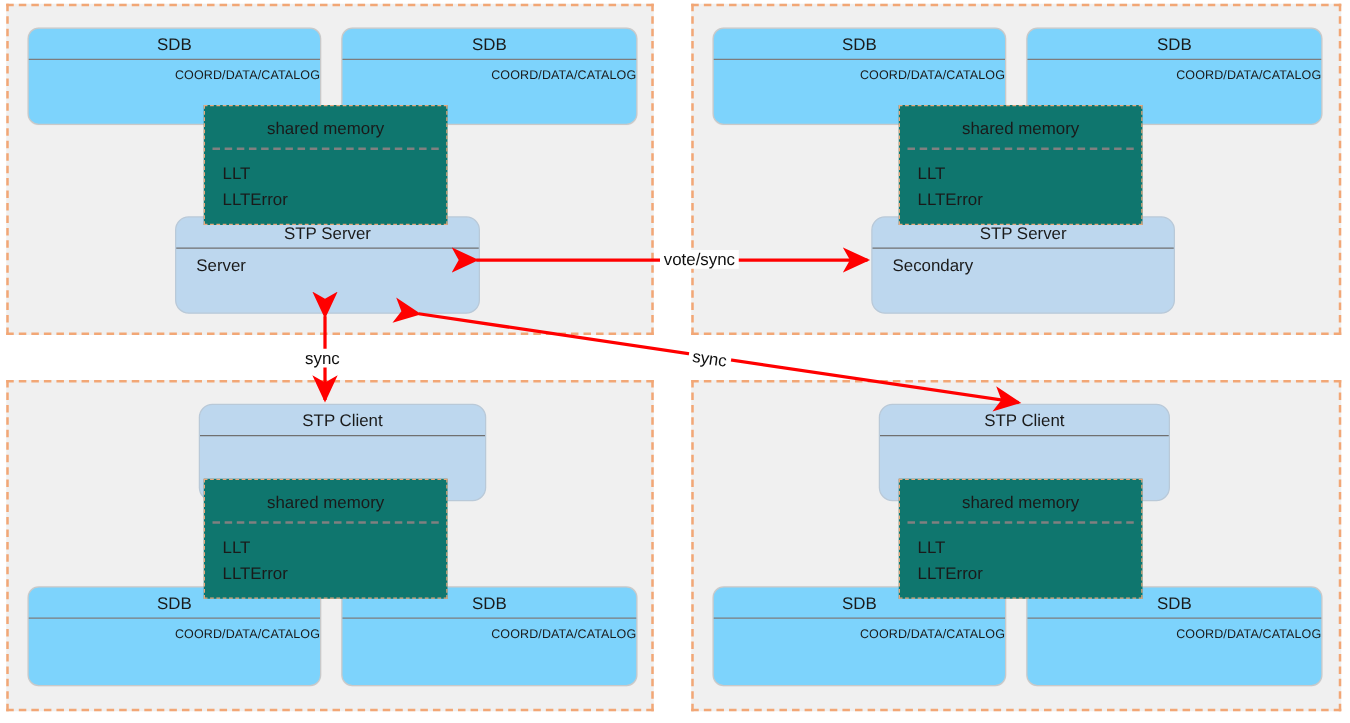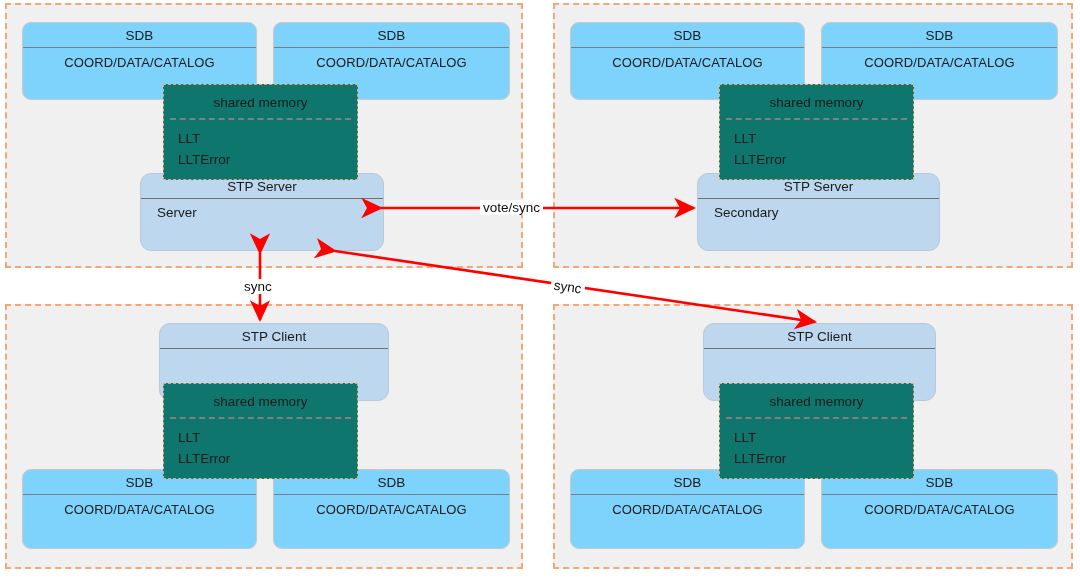--- a/index.html
+++ b/index.html
@@ -35,22 +35,22 @@
   .sdb .sdb-title{
     height:25px;
     line-height:25px;
     text-align:center;
     font-size:13.5px;
     color:#1a1a1a;
     border-bottom:1.5px solid #7d7d7d;
     box-sizing:border-box;
   }
   .sdb .sdb-body{
-    text-align:center;
-    font-size:13px;
+    text-align:right;
+    font-size:10px;
     color:#1a1a1a;
     padding-top:7px;
     letter-spacing:0.1px;
   }
 
   
   .stp{
     position:absolute;
     background:#bdd7ee;
     border:1px solid #b9c9d8;
@@ -231,19 +231,19 @@
       </marker>
     </defs>
 
     <line x1="381" y1="208" x2="694" y2="208" stroke="#ff0000" stroke-width="2.6" marker-start="url(#ah)" marker-end="url(#ah2)"></line>
 
     <line x1="260" y1="253" x2="260" y2="320" stroke="#ff0000" stroke-width="2.6" marker-start="url(#ah)" marker-end="url(#ah2)"></line>
 
     <line x1="335" y1="251" x2="815" y2="322" stroke="#ff0000" stroke-width="2.6" marker-start="url(#ah)" marker-end="url(#ah2)"></line>
   </svg>
 
-  <div class="arrow-label" style="left:480px;top:200px;">vote/sync</div>
+  <div class="arrow-label" style="left:528px;top:200px;">vote/sync</div>
 
   <div class="arrow-label" style="left:241px;top:279px;">sync</div>
 
   <div class="arrow-label" style="left:551px;top:277px;transform:rotate(8.4deg);transform-origin:left center;">sync</div>
 
 </div>
 
 </body></html>

